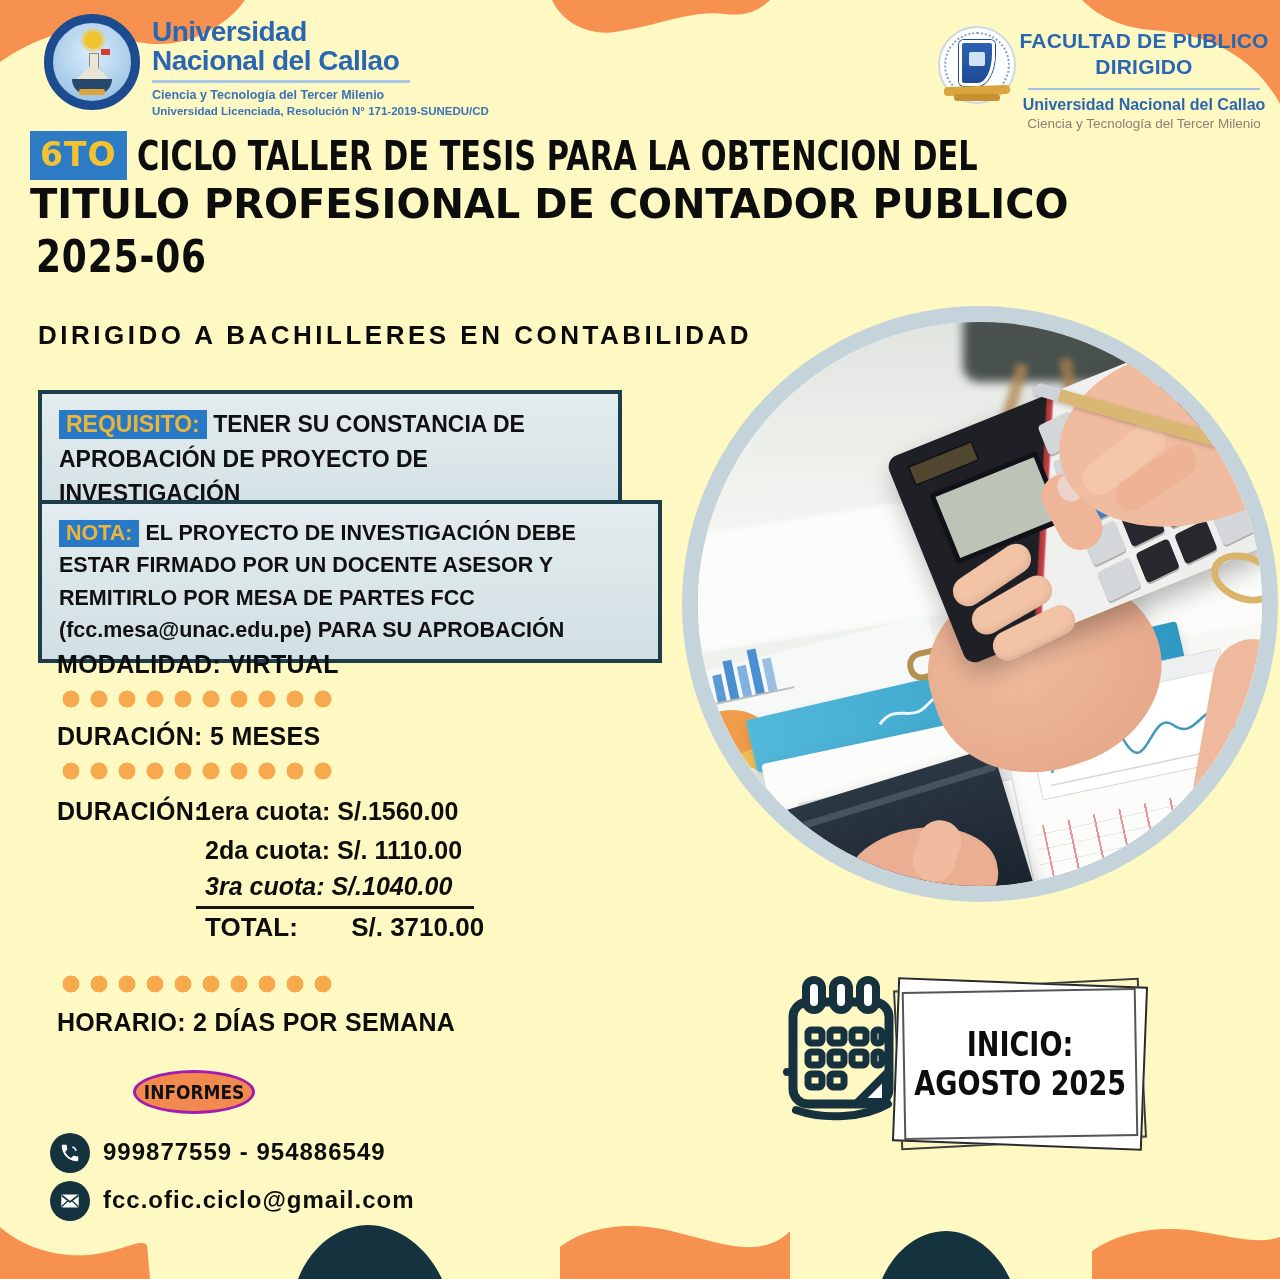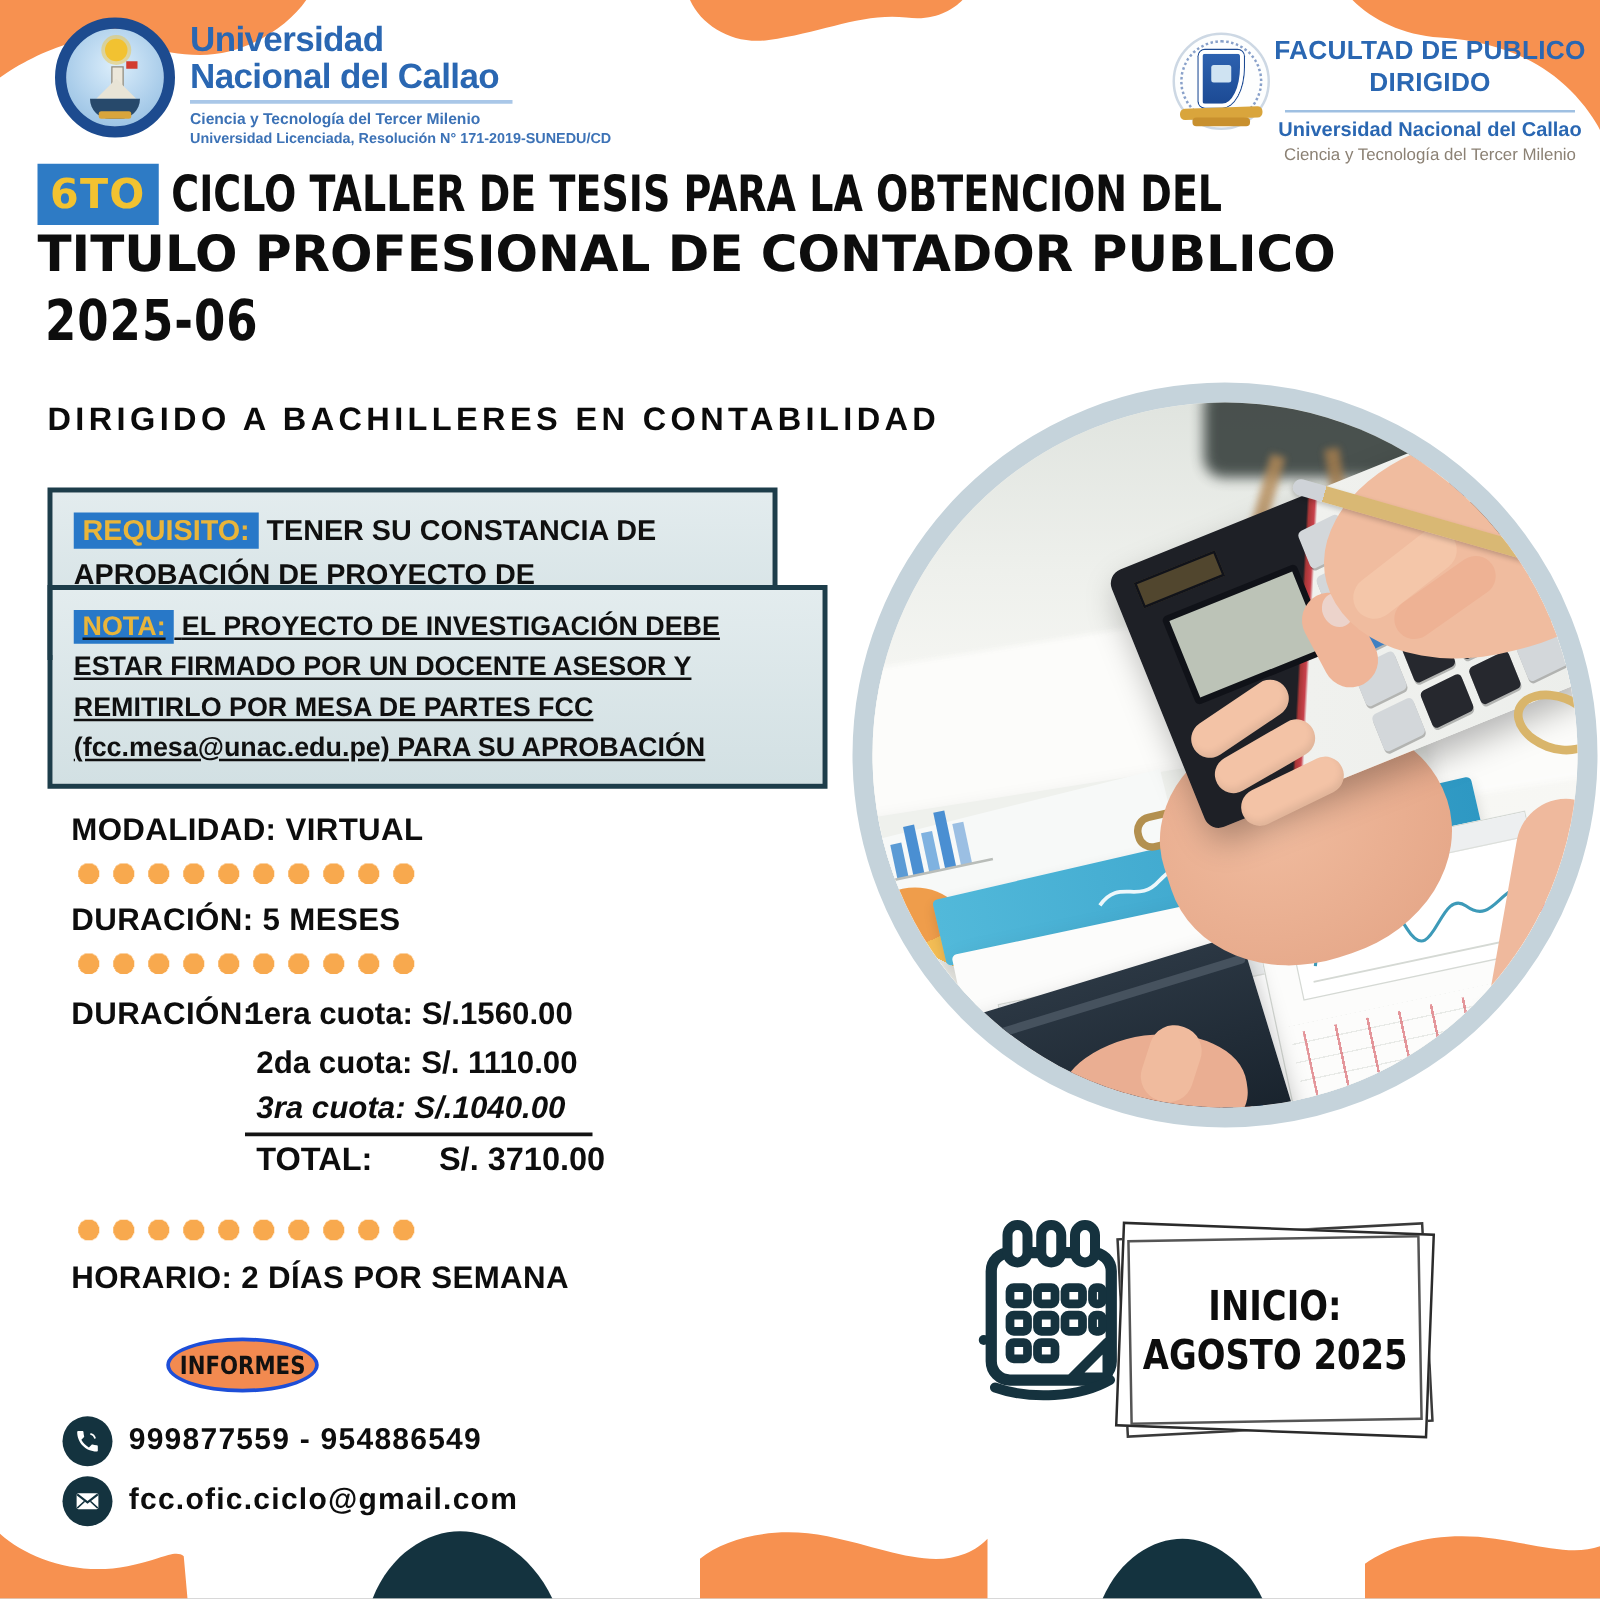--- a/index.html
+++ b/index.html
@@ -1,17 +1,17 @@
 <!DOCTYPE html>
 <html><head>
 <meta charset="utf-8">
 <style>
   * { box-sizing: border-box; margin: 0; padding: 0; }
   body { margin:0; background:#888; font-family:"Liberation Sans", sans-serif; }
-  .canvas { position:relative; width:1280px; height:1279px; background:#ffffff; overflow:hidden; margin:0 auto; }
+  .canvas { position:relative; width:1280px; height:1279px; background:#fef9c3; overflow:hidden; margin:0 auto; }
 
   
   .deco-svg { position:absolute; left:0; pointer-events:none; }
 
   
   .seal { position:absolute; left:44px; top:14px; width:96px; height:96px; border-radius:50%;
           border:9px solid #1d4b8f; background:radial-gradient(circle at 50% 38%, #dceefb 0%, #aacdea 62%, #8fb9dd 100%); }
   .seal .sun { position:absolute; left:31px; top:8px; width:18px; height:18px; border-radius:50%; background:#f2c231; box-shadow:0 0 0 3px rgba(242,194,49,.45); }
   .seal .tower { position:absolute; left:36px; top:30px; width:10px; height:22px; background:#ece7da; border:1px solid #8d8a80; }
   .seal .flag { position:absolute; left:48px; top:26px; width:9px; height:6px; background:#d23b2f; }
@@ -44,35 +44,35 @@
   .badge-6to { background:#2e7bc5; color:#f2c230; font-family:"DejaVu Sans", sans-serif; font-weight:bold; font-size:33px; padding:4px 10px 6px 10px; letter-spacing:1px; }
   .title-line { font-family:"DejaVu Sans", sans-serif; font-weight:bold; font-size:40px; color:#0d0d0d; transform:scaleX(.76); transform-origin:left center; white-space:nowrap; letter-spacing:0; }
   .title-row2 { position:absolute; left:30px; top:181px; }
   .title-period { position:absolute; left:36px; top:230px; font-family:"DejaVu Sans", sans-serif; font-weight:bold; font-size:45px; color:#0d0d0d; transform:scaleX(.8); transform-origin:left center; letter-spacing:1px; }
 
   .audience { position:absolute; left:38px; top:320px; font-size:26px; font-weight:bold; color:#0b0b0b; letter-spacing:3.5px; }
 
   
   .info-box { position:absolute; left:38px; border:4px solid #1d3d4a; background:linear-gradient(180deg,#e3ecee 0%,#d2e0e3 100%); padding:13px 17px; color:#101010; }
   .box-req { top:390px; width:584px; font-size:23px; font-weight:bold; line-height:1.5; }
-  .box-nota { top:468px; width:624px; font-size:21.5px; font-weight:bold; line-height:1.5;text-decoration:underline; }
+  .box-nota { top:500px; width:624px; font-size:21.5px; font-weight:bold; line-height:1.5; }
   .hl { background:#2878c8; color:#e9b53a; padding:1px 7px 2px 7px; }
 
   
   .dline { position:absolute; font-size:25px; font-weight:bold; color:#0d0d0d; letter-spacing:0.3px; }
   .dots { position:absolute; left:57px; width:282px; height:18px;
           background-image:radial-gradient(circle, #f8a94e 0 8.4px, transparent 8.6px);
           background-size:28px 18px; background-repeat:repeat-x; }
   .cuota { position:absolute; font-size:25px; font-weight:bold; color:#0d0d0d; }
   .inv-underline { position:absolute; left:196px; top:906px; width:278px; height:3px; background:#141414; }
   .total-row { position:absolute; left:205px; top:912px; font-size:26px; font-weight:bold; color:#0d0d0d; }
   .total-row .tv { margin-left:46px; }
   .resolucion { position:absolute; left:196px; top:942px; font-size:20px; font-weight:bold; color:#b9472e; letter-spacing:0.3px; }
 
-  .informes { position:absolute; left:133px; top:1070px; width:122px; height:44px; background:#f28a50; border:3px solid #1d4ed8;
+  .informes { position:absolute; left:133px; top:1070px; width:122px; height:44px; background:#f28a50; border:3px solid #a21caf;
               border-radius:50%; display:flex; align-items:center; justify-content:center; }
   .informes span { font-family:"DejaVu Sans", sans-serif; font-weight:bold; font-size:20px; color:#111; transform:scaleX(.85); }
 
   .cicon { position:absolute; width:40px; height:40px; border-radius:50%; background:#14333f; display:flex; align-items:center; justify-content:center; }
   .ctext { position:absolute; left:103px; font-size:24px; font-weight:bold; color:#0d0d0d; letter-spacing:1px; }
 
   
   .photo { position:absolute; left:682px; top:306px; width:596px; height:596px; border-radius:50%;
            border:16px solid #c5d3db; overflow:hidden; background:#eff0ec; }
   .photo .in { position:absolute; }

